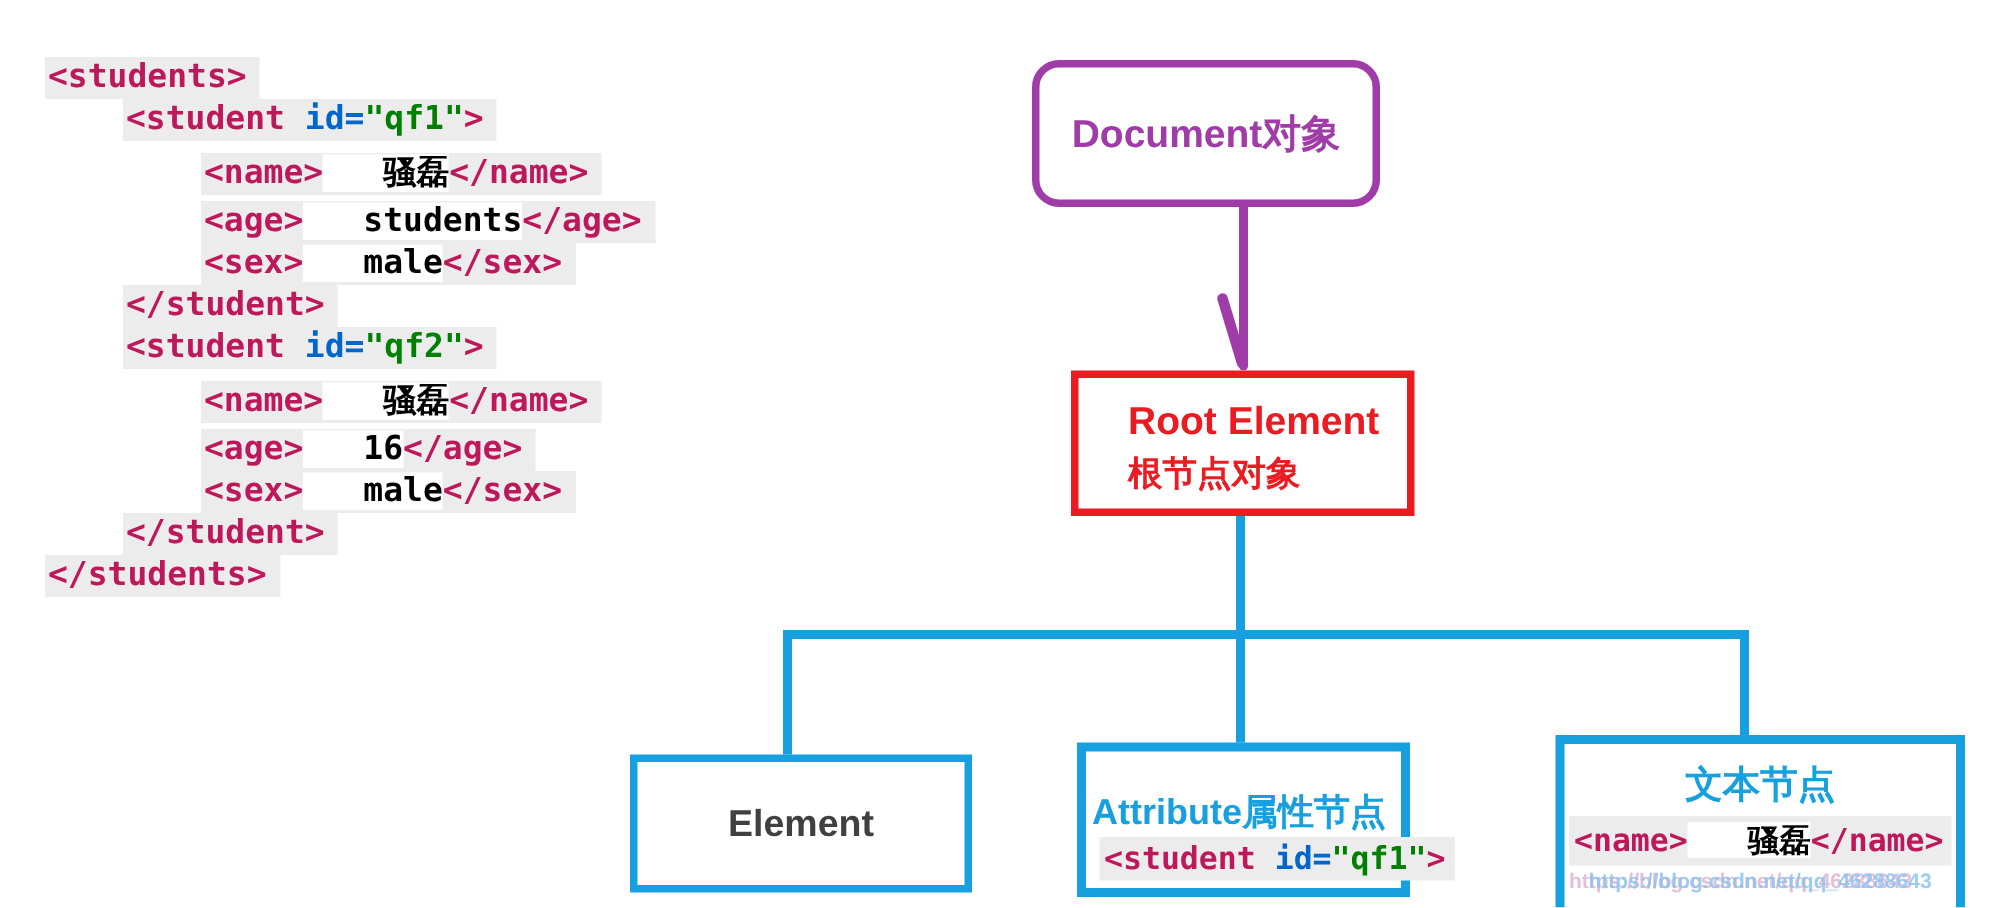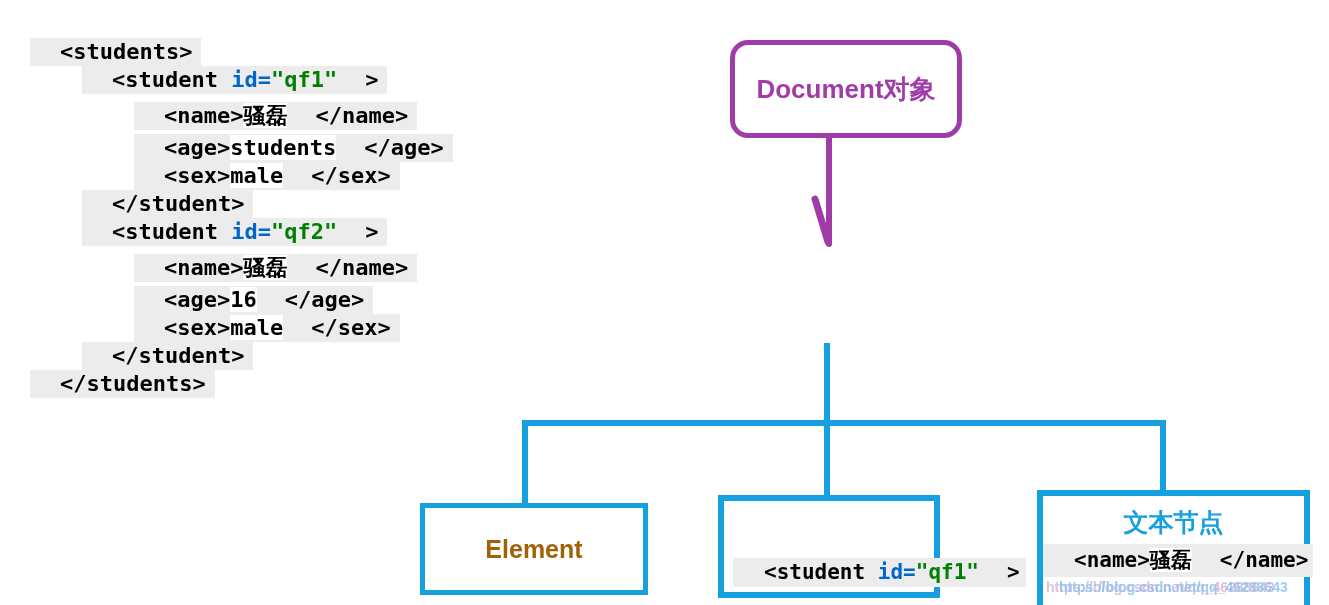--- a/index.html
+++ b/index.html
@@ -13,48 +13,48 @@
     font-family:"DejaVu Sans Mono","Liberation Mono",monospace;
     font-weight:bold;font-size:22px;line-height:28px;white-space:nowrap;
   }
   .code-line{height:28px;}
   .code-line:nth-child(3),.code-line:nth-child(8){margin-top:8px;}
   .code-line:nth-child(4),.code-line:nth-child(9){margin-top:4px;}
   .ind0{padding-left:0;}
   .ind1{padding-left:52px;}
   .ind2{padding-left:104px;}
   .code-run{background:#ECECEC;padding:1px 9px 2px 2px;}
-  .tk-tag{color:#000000;margin-left:28px;}
+  .tk-tag{color:#be185d;}
   .tk-attr{color:#0066CC;}
   .tk-val{color:#008000;}
-  .tk-txt{color:#000000;background:#ffffff;}
+  .tk-txt{color:#000000;background:#ffffff;padding-left:40px;}
   
   .dbox{position:absolute;box-sizing:border-box;background:#fff;}
   #document-box{
-    left:730px;top:40px;width:232px;height:98px;
+    left:688px;top:40px;width:232px;height:98px;
     border:5px solid #A03CA8;border-radius:18px;
     display:flex;align-items:center;justify-content:center;
   }
   #document-box .lbl{color:#A03CA8;font-size:26px;font-weight:bold;}
   #document-note{
     position:absolute;left:994px;top:66px;
     color:#A03CA8;font-size:27px;font-weight:bold;white-space:nowrap;
   }
   #root-box{
     left:714px;top:247px;width:229px;height:97px;
     border:5px solid #EA1C22;padding:13px 0 0 33px;
   }
   #root-box .t1{color:#EA1C22;font-size:26px;font-weight:bold;line-height:30px;}
   #root-box .t2{color:#EA1C22;font-size:23px;font-weight:bold;line-height:26px;margin-top:7px;}
   #element-box{
     left:420px;top:503px;width:228px;height:92px;
     border:5px solid #17A0E0;
     display:flex;align-items:center;justify-content:center;
   }
-  #element-box .lbl{color:#a16207;font-size:25px;font-weight:bold;}
+  #element-box .lbl{color:#404040;font-size:25px;font-weight:bold;}
   #attribute-box{
     left:718px;top:495px;width:222px;height:103px;
     border:6px solid #17A0E0;overflow:visible;
   }
   #attribute-box .lbl{
     position:absolute;left:4px;top:24px;white-space:nowrap;
     color:#17A0E0;font-size:24px;font-weight:bold;
   }
   #attribute-box .boxcode{
     position:absolute;left:9px;top:57px;white-space:nowrap;
@@ -114,26 +114,31 @@
       <line x1="827" y1="423" x2="827" y2="497"></line>
       <line x1="1163" y1="420" x2="1163" y2="492"></line>
     </g>
   </svg>
 
   <div id="document-box" class="dbox">
     <span class="lbl">Document对象</span>
   </div>
 
 
+  <div id="root-box" class="dbox">
+    <div class="t1">Root Element</div>
+    <div class="t2">根节点对象</div>
+  </div>
 
   <div id="element-box" class="dbox">
     <span class="lbl">Element</span>
   </div>
 
   <div id="attribute-box" class="dbox">
+    <div class="lbl">Attribute属性节点</div>
     <div class="boxcode"><span class="tk-tag">&lt;student </span><span class="tk-attr">id=</span><span class="tk-val">"qf1"</span><span class="tk-tag">&gt;</span></div>
   </div>
 
   <div id="text-box" class="dbox">
     <div class="lbl">文本节点</div>
     <div class="boxcode"><span class="tk-tag">&lt;name&gt;</span><span class="tk-txt">骚磊</span><span class="tk-tag">&lt;/name&gt;</span></div>
   </div>
 
   <div id="watermark-pink" class="wm">https://blog.csdn.net/qq_46288643</div>
   <div id="watermark-blue" class="wm">https://blog.csdn.net/qq_46288643</div>

